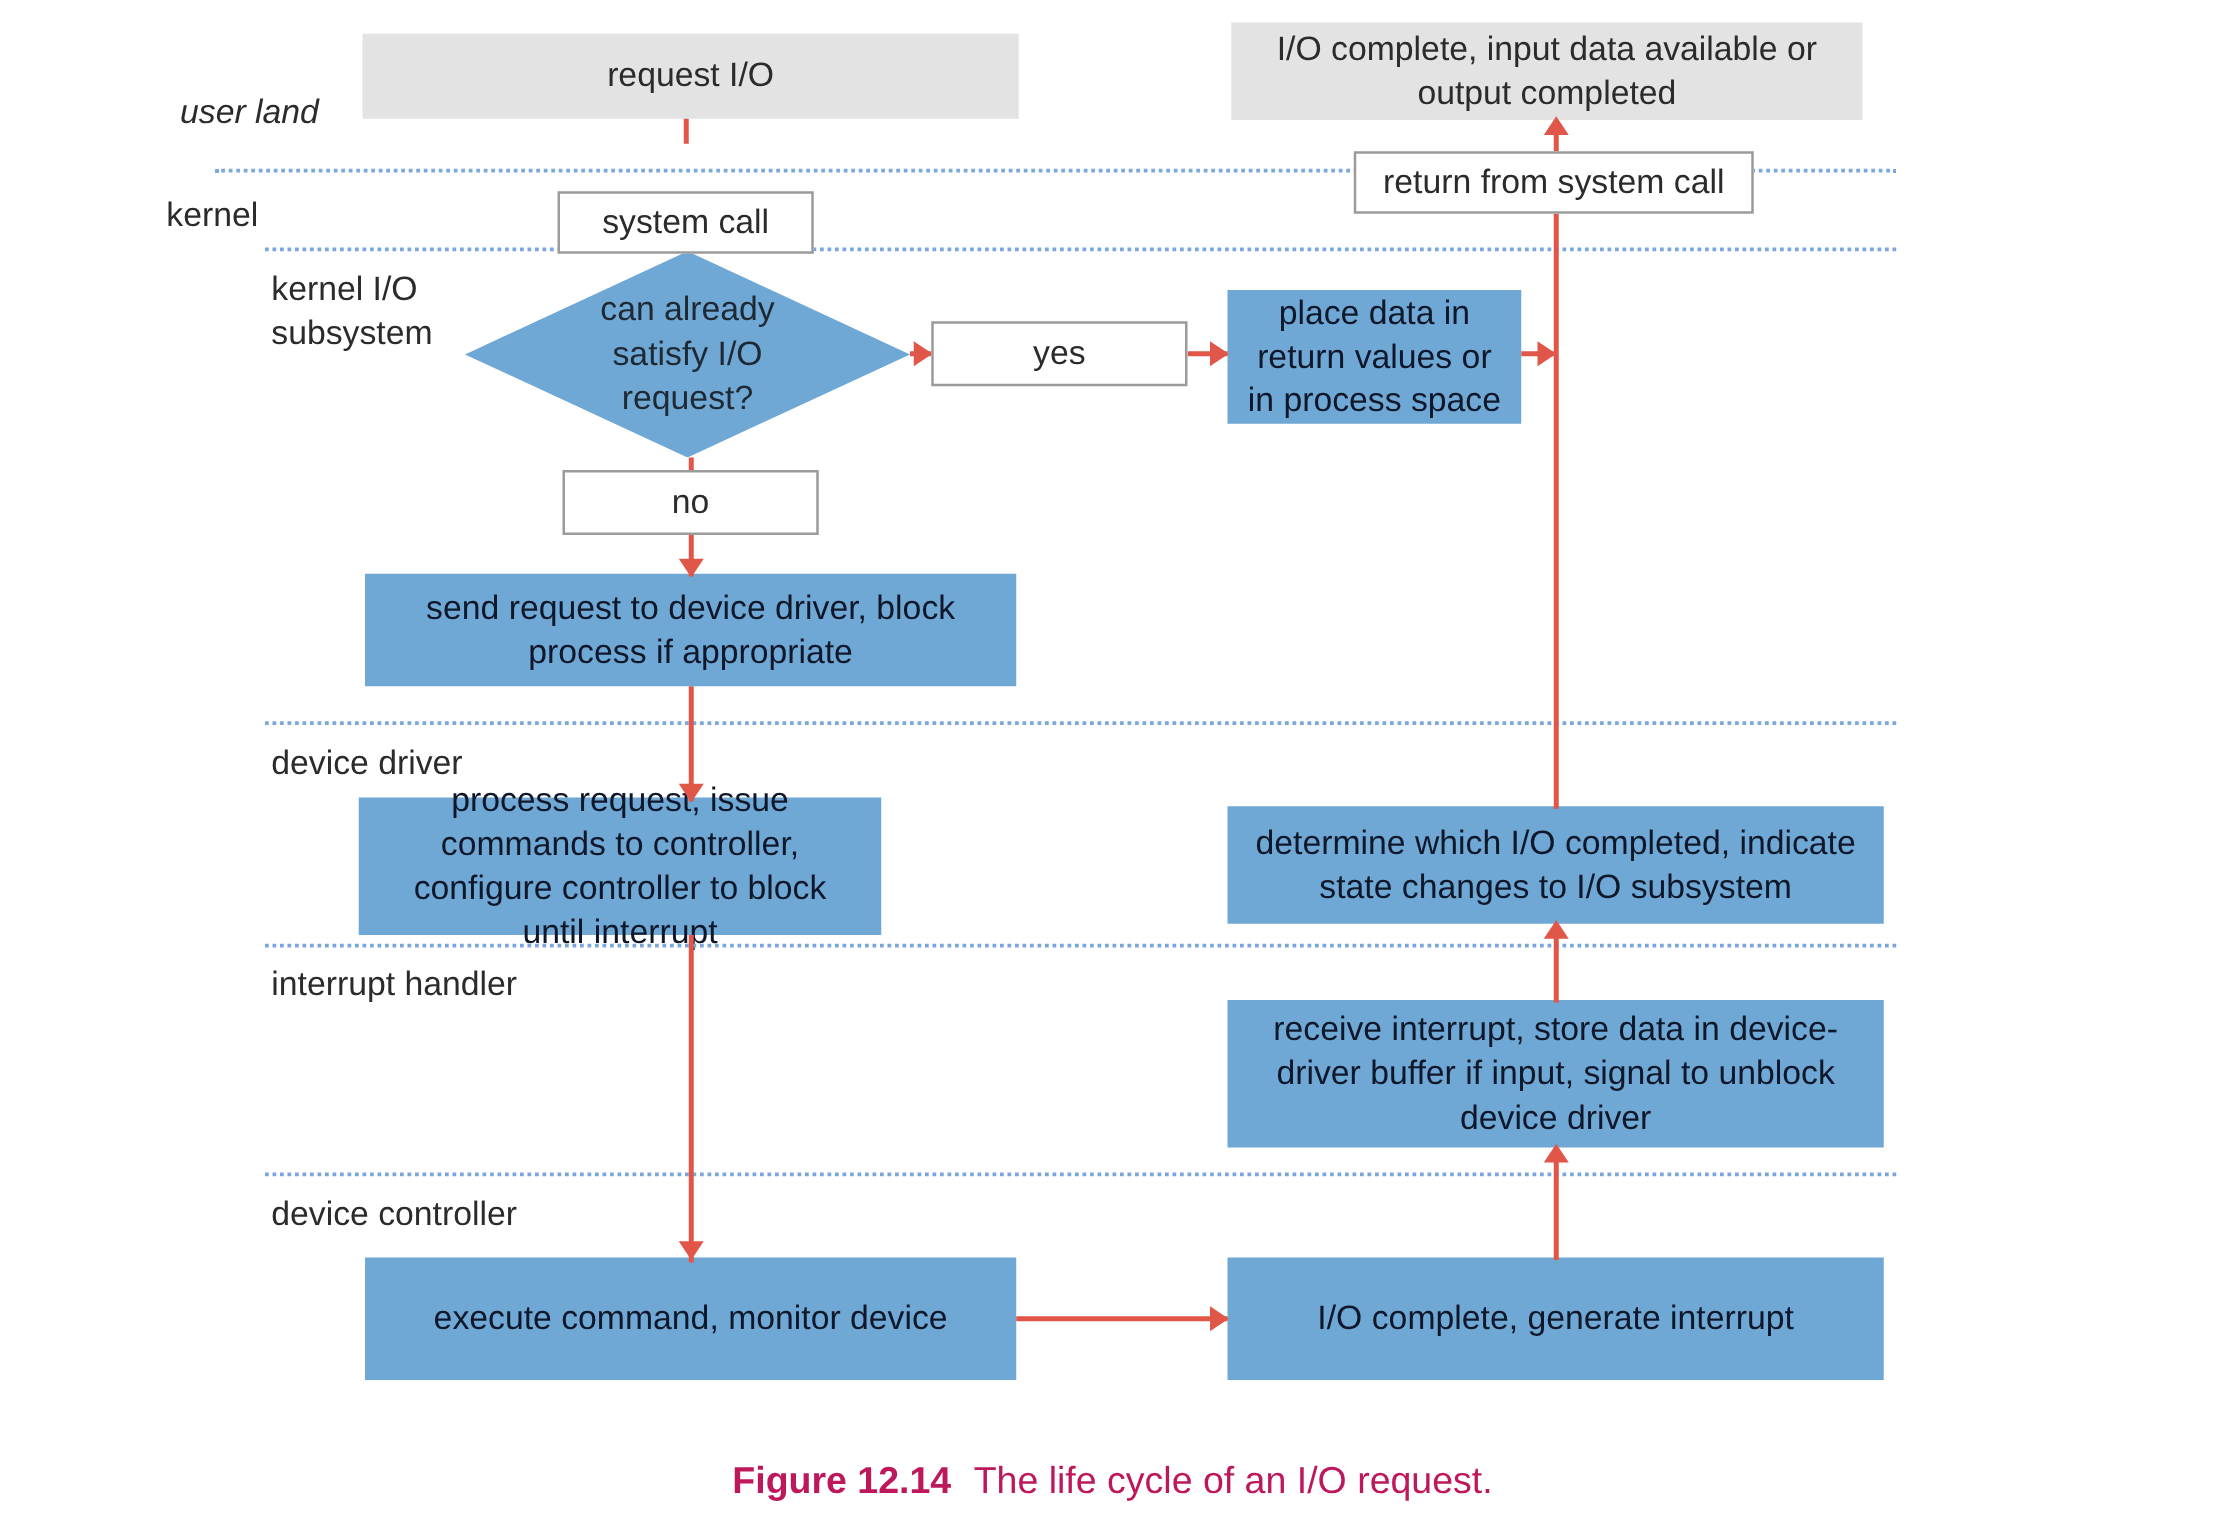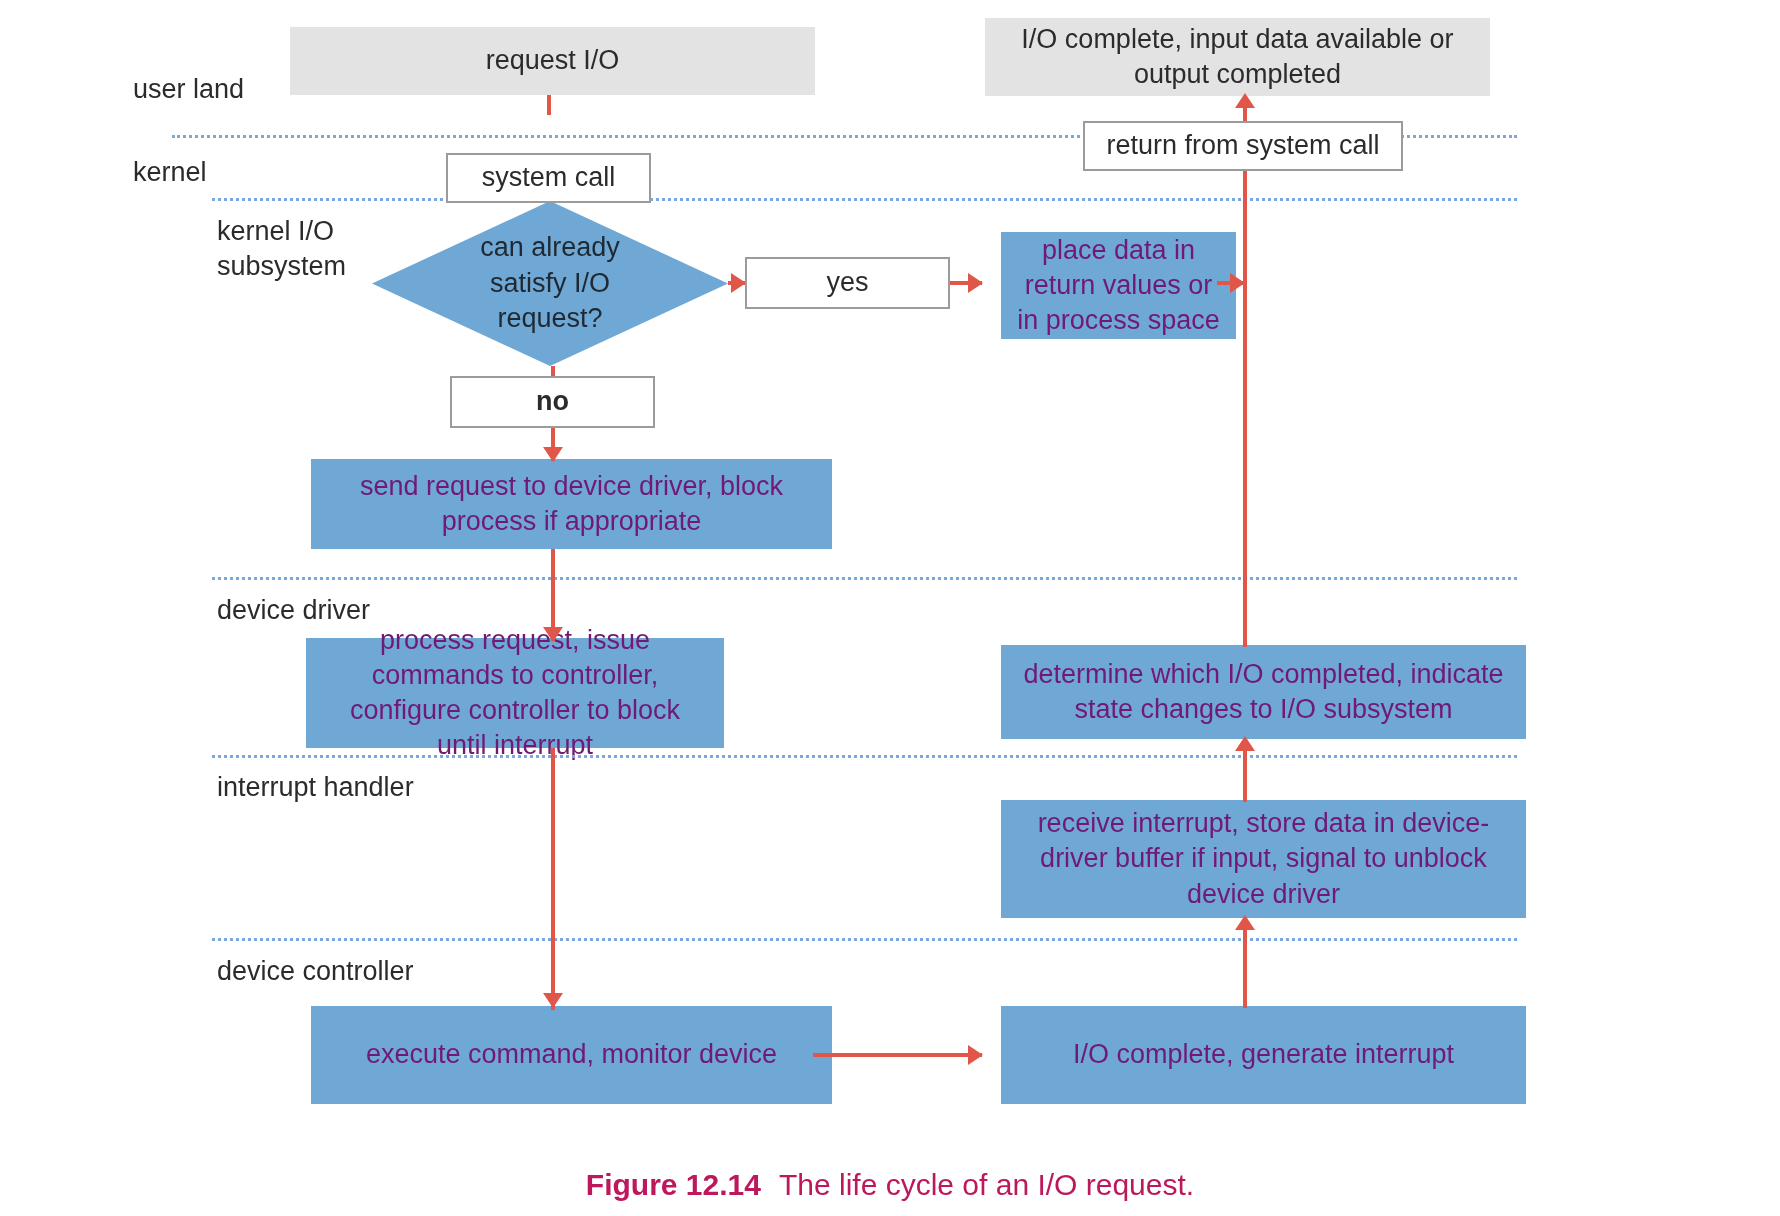--- a/index.html
+++ b/index.html
@@ -33,23 +33,22 @@
   
   .box-grey {
     background: #e3e3e3;
     color: #2b2b2b;
     font-size: 27px;
   }
 
   
   .box-blue {
     background: #6fa8d4;
-    color: #701a75;
-    font-size: 27px;
-    margin-left: 19px;
+    color: #0f172a;
+    font-size: 27px;
   }
 
   
   .box-white {
     background: #ffffff;
     border: 2px solid #9b9b9b;
     color: #2b2b2b;
     font-size: 27px;
     z-index: 6;
   }
@@ -144,21 +143,21 @@
 <body>
 
 <div id="page">
 
   <div class="sep" style="left:172px; top:135px;  width:1345px;"></div>
   <div class="sep" style="left:212px; top:198px;  width:1305px;"></div>
   <div class="sep" style="left:212px; top:577px;  width:1305px;"></div>
   <div class="sep" style="left:212px; top:755px;  width:1305px;"></div>
   <div class="sep" style="left:212px; top:938px;  width:1305px;"></div>
 
-  <div class="layer-label" style="left:133px; top:72px;">user land</div>
+  <div class="layer-label" style="left:144px; top:72px;font-style:italic;">user land</div>
 
   <div class="layer-label" style="left:133px; top:155px;">kernel</div>
 
   <div class="layer-label" style="left:217px; top:214px;">kernel I/O
 subsystem</div>
 
   <div class="layer-label" style="left:217px; top:593px;">device driver</div>
 
   <div class="layer-label" style="left:217px; top:770px;">interrupt handler</div>
 
@@ -167,21 +166,21 @@
   <div class="node box-grey" style="left:290px; top:27px; width:525px; height:68px;">request I/O</div>
 
   <div class="node box-grey" style="left:985px; top:18px; width:505px; height:78px; padding:0 4px;">I/O complete, input data available or output completed</div>
 
   <div class="node box-white" style="left:446px; top:113px; width:205px; height:50px;margin-top:40px;">system call</div>
 
   <div class="node box-white" style="left:1083px; top:121px; width:320px; height:50px;">return from system call</div>
 
   <div class="node box-white" style="left:745px; top:257px; width:205px; height:52px;">yes</div>
 
-  <div class="node box-white" style="left:450px; top:376px; width:205px; height:52px;font-weight:bold;">no</div>
+  <div class="node box-white" style="left:450px; top:376px; width:205px; height:52px;">no</div>
 
   <div class="diamond-wrap" style="left:372px; top:201px; width:356px; height:165px;">
     <div class="diamond-shape"></div>
     <div class="diamond-label" style="padding:0 84px;">can already satisfy I/O request?</div>
   </div>
 
   <div class="node box-blue" style="left:982px; top:232px; width:235px; height:107px; padding:0 14px;">place data in return values or in process space</div>
 
   <div class="node box-blue" style="left:292px; top:459px; width:521px; height:90px; padding:0 18px;">send request to device driver, block process if appropriate</div>
 

